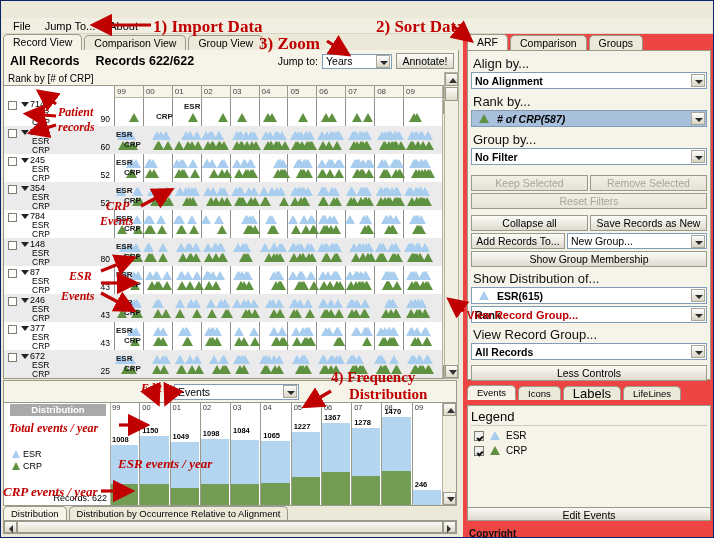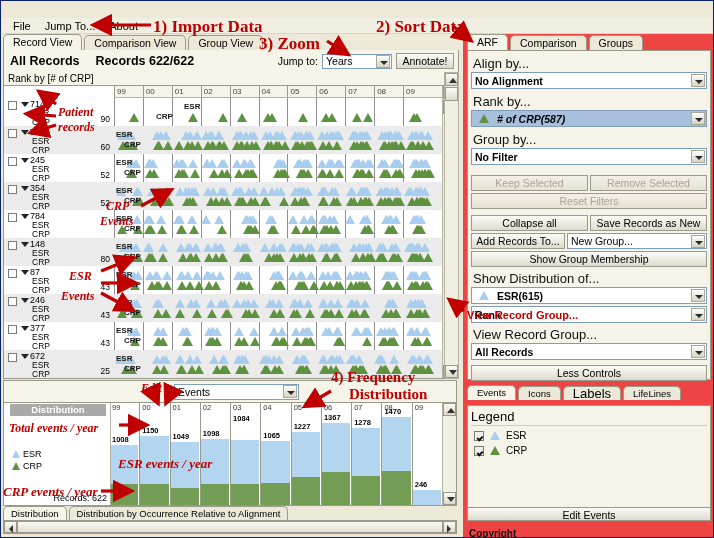--- a/index.html
+++ b/index.html
@@ -1415,21 +1415,21 @@
         <div class="dcol" style="left: 90.8182px; width: 30.2727px;">
           <div class="yl">02</div>
           <div class="esrbar" style="bottom: 0px; height: 66px; background: rgb(179, 213, 240);"></div>
           <div class="crpbar" style="height: 21px; background: rgb(115, 157, 85);"></div>
           <div class="val" style="bottom: 67px;">1098</div>
         </div>
         <div class="dcol" style="left: 121.091px; width: 30.2727px;">
           <div class="yl">03</div>
           <div class="esrbar" style="bottom: 0px; height: 65px; background: rgb(179, 213, 240);"></div>
           <div class="crpbar" style="height: 21px; background: rgb(115, 157, 85);"></div>
-          <div class="val" style="bottom: 82px;">1084</div>
+          <div class="val" style="bottom: 70px;">1084</div>
         </div>
         <div class="dcol" style="left: 151.364px; width: 30.2727px;">
           <div class="yl">04</div>
           <div class="esrbar" style="bottom: 0px; height: 64px; background: rgb(179, 213, 240);"></div>
           <div class="crpbar" style="height: 22px; background: rgb(115, 157, 85);"></div>
           <div class="val" style="bottom: 65px;">1065</div>
         </div>
         <div class="dcol" style="left: 181.636px; width: 30.2727px;">
           <div class="yl">05</div>
           <div class="esrbar" style="bottom: 0px; height: 73px; background: rgb(179, 213, 240);"></div>

